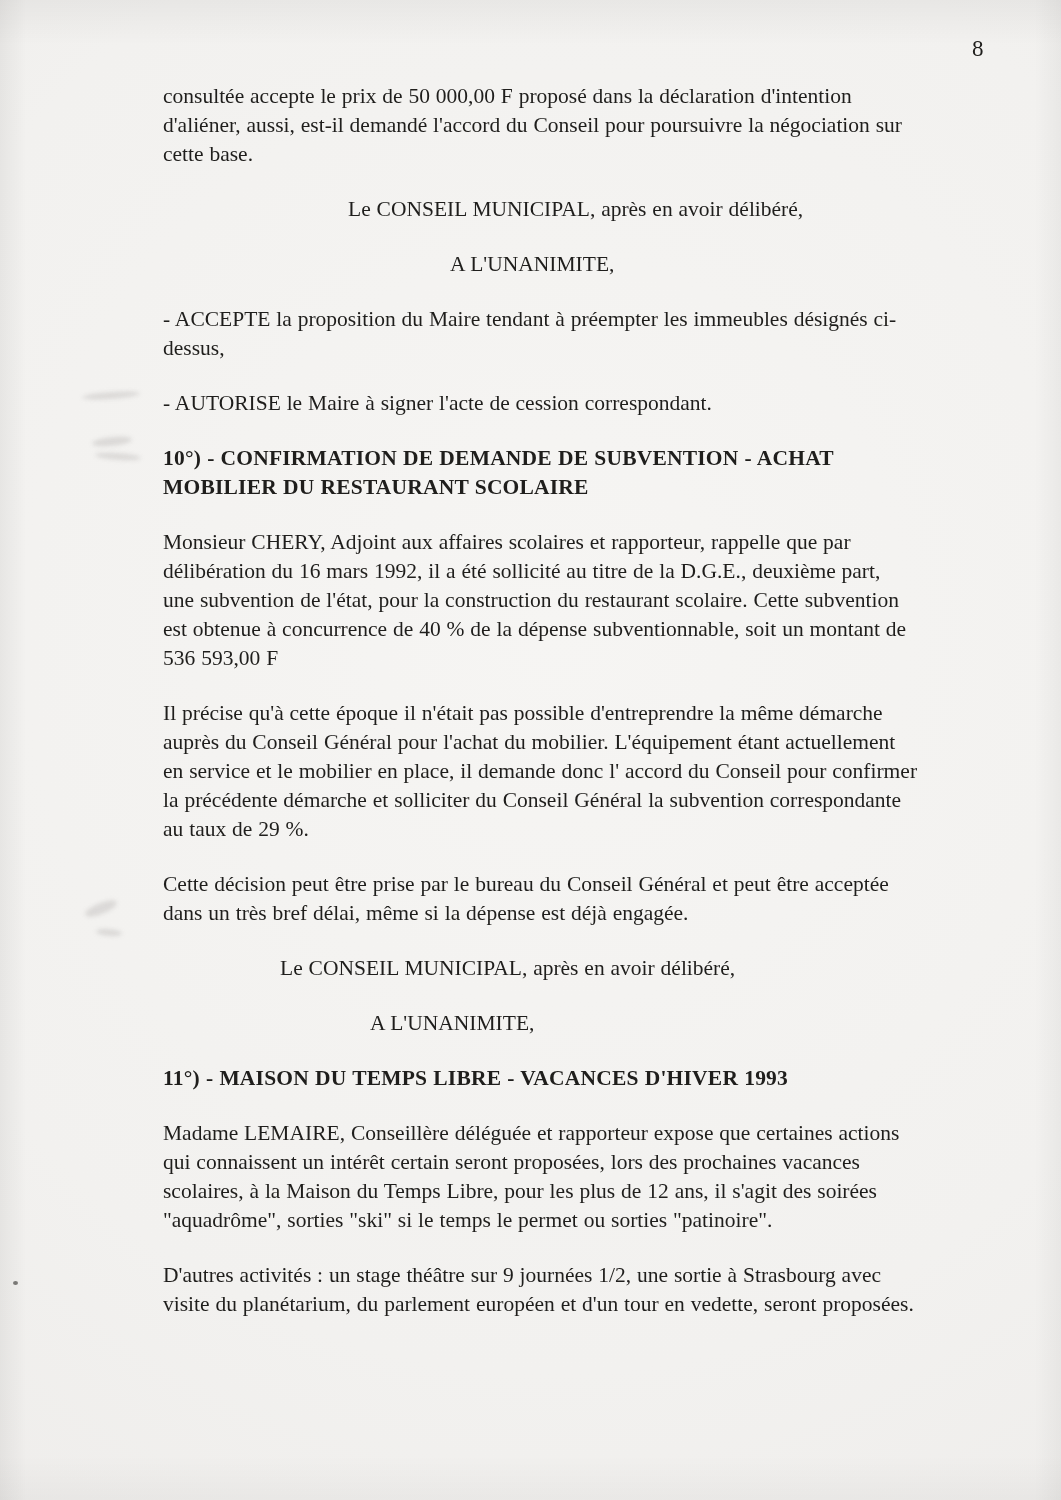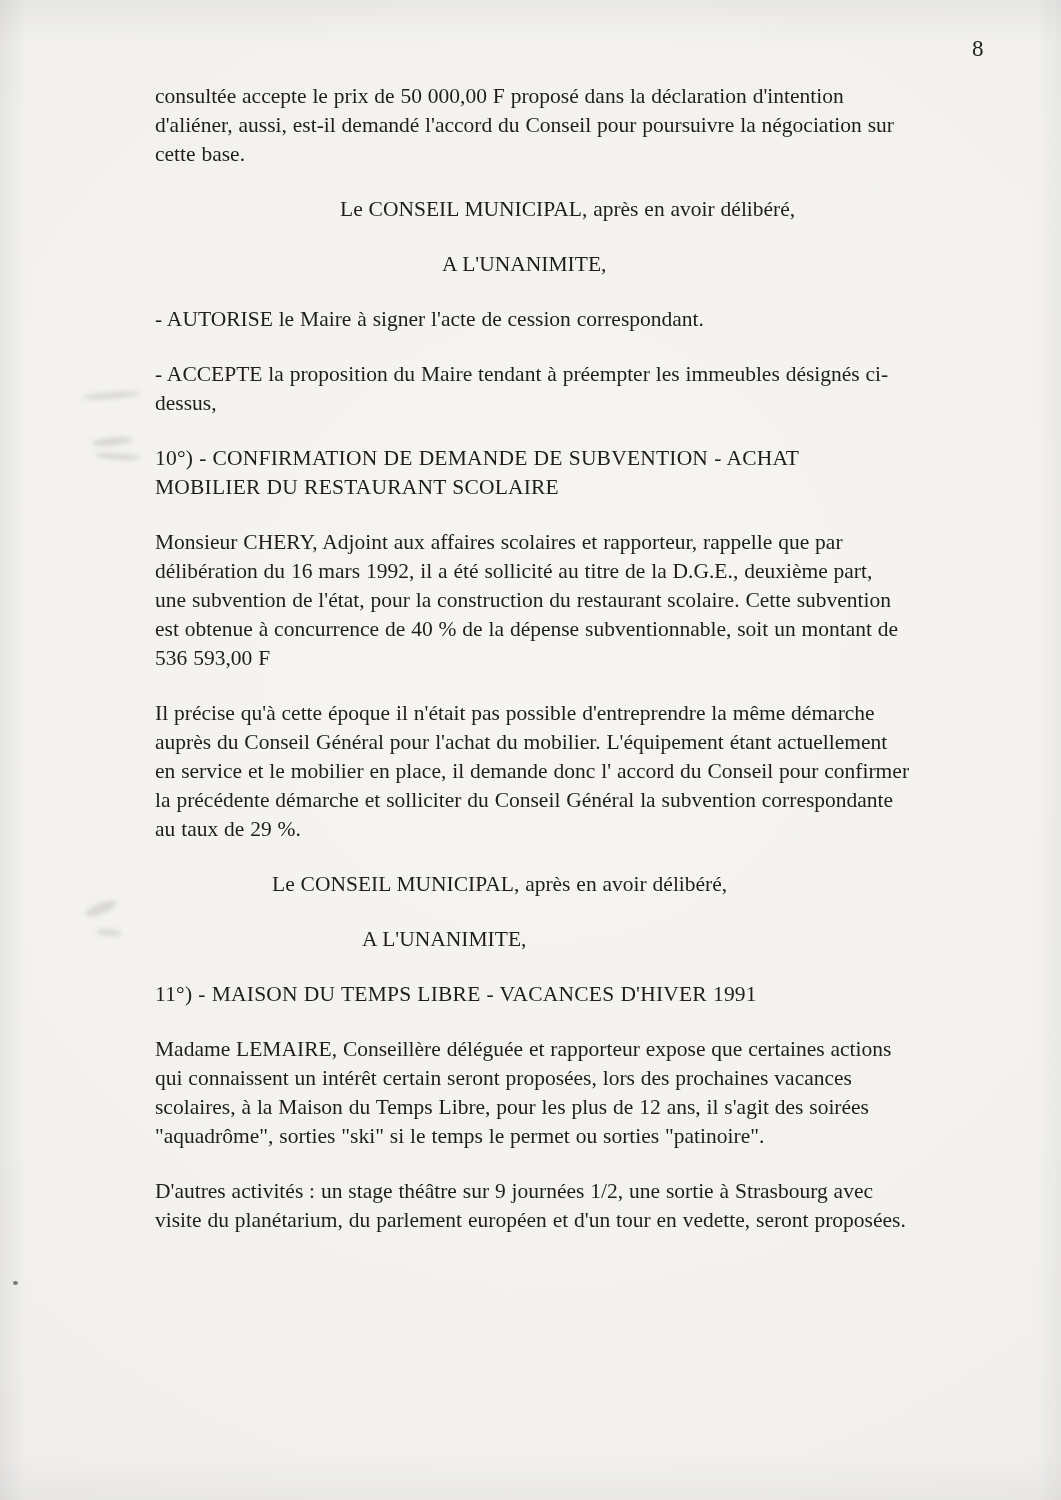--- a/index.html
+++ b/index.html
@@ -29,27 +29,27 @@
   }
   .text-column {
     position: absolute;
     left: 155px;
     top: 82px;
     width: 818px;
     font-size: 21.5px;
     line-height: 29px;
   }
   .para {
-    margin: 0 0 26px 0;
+    margin: 0 0 26px 8px;
     white-space: pre-line;
     text-align: left;
     word-spacing: 0.5px;
   }
   .heading {
-    font-weight: normal;
+    font-weight: bold;
     letter-spacing: 0.2px;
   }
   .indent-a { padding-left: 185px; }
   .indent-b { padding-left: 287px; }
   .indent-c { padding-left: 117px; }
   .indent-d { padding-left: 207px; }
   .smudge {
     position: absolute;
     background: rgba(110, 108, 104, 0.18);
     border-radius: 50%;
@@ -84,38 +84,40 @@
   <div class="smudge smudge-4"></div>
   <div class="smudge smudge-5"></div>
   <div class="speck"></div>
 
   <div class="text-column">
     <p class="para">consultée accepte le prix de 50 000,00 F proposé dans la déclaration d'intention
 d'aliéner, aussi, est-il demandé l'accord du Conseil pour poursuivre la négociation sur
 cette base.</p>
     <p class="para indent-a">Le CONSEIL MUNICIPAL, après en avoir délibéré,</p>
     <p class="para indent-b">A L'UNANIMITE,</p>
-    <p class="para">- AUTORISE le Maire à signer l'acte de cession correspondant.</p>
     <p class="para">- ACCEPTE la proposition du Maire tendant à préempter les immeubles désignés ci-
 dessus,</p>
+    <p class="para">- AUTORISE le Maire à signer l'acte de cession correspondant.</p>
     <p class="para heading">10°) - CONFIRMATION DE DEMANDE DE SUBVENTION - ACHAT
 MOBILIER DU RESTAURANT SCOLAIRE</p>
     <p class="para">Monsieur CHERY, Adjoint aux affaires scolaires et rapporteur, rappelle que par
 délibération du 16 mars 1992, il a été sollicité au titre de la D.G.E., deuxième part,
 une subvention de l'état, pour la construction du restaurant scolaire. Cette subvention
 est obtenue à concurrence de 40 % de la dépense subventionnable, soit un montant de
 536 593,00 F</p>
     <p class="para">Il précise qu'à cette époque il n'était pas possible d'entreprendre la même démarche
 auprès du Conseil Général pour l'achat du mobilier. L'équipement étant actuellement
 en service et le mobilier en place, il demande donc l' accord du Conseil pour confirmer
 la précédente démarche et solliciter du Conseil Général la subvention correspondante
 au taux de 29 %.</p>
+    <p class="para">Cette décision peut être prise par le bureau du Conseil Général et peut être acceptée
+dans un très bref délai, même si la dépense est déjà engagée.</p>
     <p class="para indent-c">Le CONSEIL MUNICIPAL, après en avoir délibéré,</p>
     <p class="para indent-d">A L'UNANIMITE,</p>
-    <p class="para heading">11°) - MAISON DU TEMPS LIBRE - VACANCES D'HIVER 1991</p>
+    <p class="para heading">11°) - MAISON DU TEMPS LIBRE - VACANCES D'HIVER 1993</p>
     <p class="para">Madame LEMAIRE, Conseillère déléguée et rapporteur expose que certaines actions
 qui connaissent un intérêt certain seront proposées, lors des prochaines vacances
 scolaires, à la Maison du Temps Libre, pour les plus de 12 ans, il s'agit des soirées
 "aquadrôme", sorties "ski" si le temps le permet ou sorties "patinoire".</p>
     <p class="para">D'autres activités : un stage théâtre sur 9 journées 1/2, une sortie à Strasbourg avec
 visite du planétarium, du parlement européen et d'un tour en vedette, seront proposées.</p>
   </div>
 
 </div>
 

